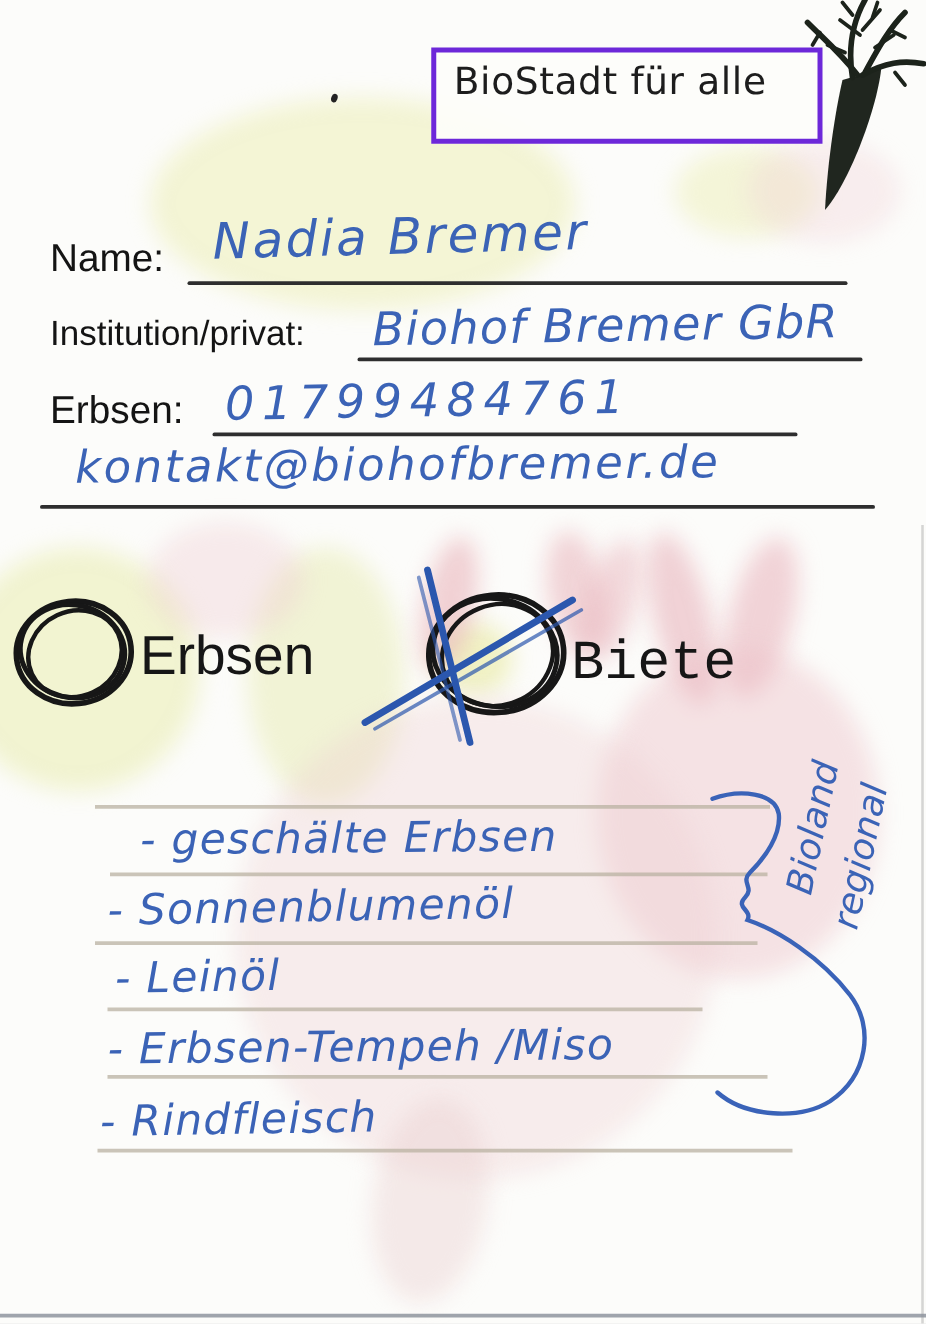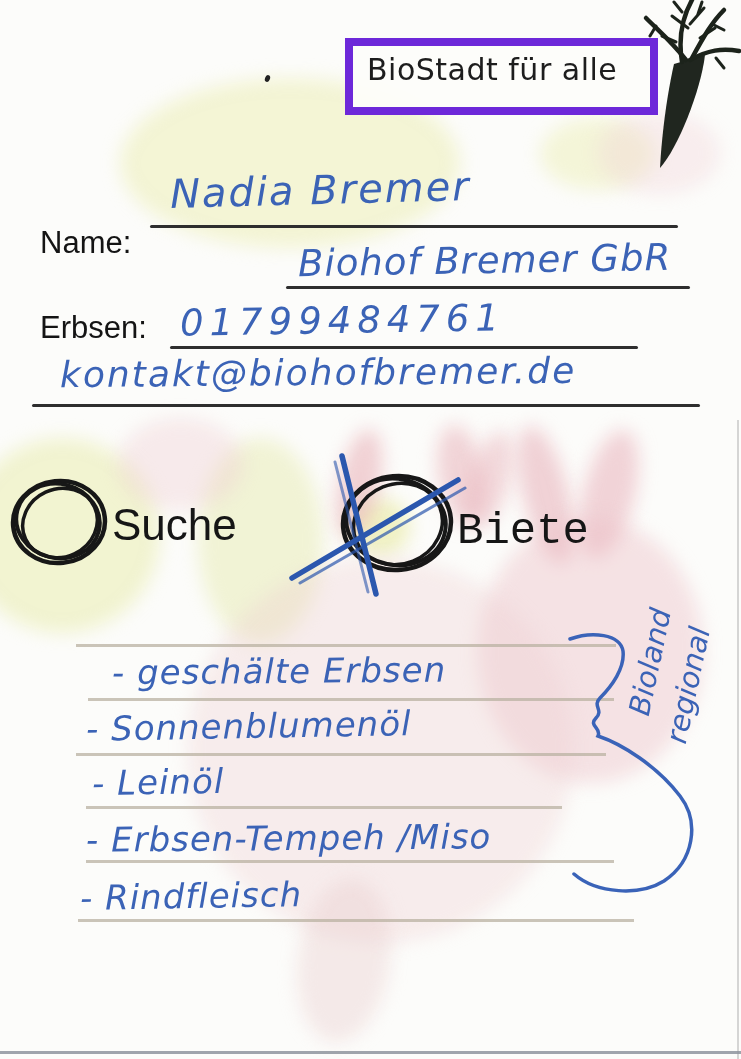--- a/index.html
+++ b/index.html
@@ -22,30 +22,30 @@
   .b-pnk5 { left:583px; top:428px; width:52px;  height:132px; background:rgba(229,168,178,0.48); transform:rotate(14deg); }
   .b-pnk6 { left:478px; top:518px; width:225px; height:265px; background:rgba(235,190,197,0.42); }
   .b-pnk7 { left:188px; top:558px; width:385px; height:385px; background:rgba(238,205,210,0.35); }
   .b-pnk8 { left:298px; top:878px; width:92px;  height:165px; background:rgba(233,205,205,0.40); transform:rotate(8deg); }
   .b-pnk9 { left:118px; top:418px; width:125px; height:92px;  background:rgba(238,205,210,0.38); }
   .b-pnk10{ left:598px; top:112px; width:122px; height:82px;  background:rgba(240,210,214,0.35); }
 
   
   .logo-box {
     position:absolute; left:345px; top:38px; width:313px; height:77px;
-    border:8px solid #6d28d9; background:rgba(253,253,250,0.92);
+    border:4px solid #6d28d9; background:rgba(253,253,250,0.92);
     box-sizing:border-box; padding:6px 0 0 14px; z-index:3;
   }
   .logo-title { font-family:"DejaVu Sans", sans-serif; font-size:30px; color:#1d1d1d; letter-spacing:0.5px; }
   .logo-sub   { font-family:"DejaVu Sans", sans-serif; font-size:14px; color:#2b2b2b; margin-top:4px; letter-spacing:0.1px; }
   .carrot { position:absolute; left:612px; top:-2px; width:130px; height:180px; z-index:2; }
 
   
   .plabel { position:absolute; color:#141414; z-index:2; }
-  .lbl-name    { left:40px; top:189px; font-size:31px;margin-top:36px; }
+  .lbl-name    { left:40px; top:189px; font-size:31px; }
   .lbl-inst    { left:40px; top:251px; font-size:28px; }
   .lbl-kontakt { left:40px; top:310px; font-size:31px; }
   .fline { position:absolute; height:3px; background:#2e2e2e; border-radius:2px; z-index:1; }
   .fl1 { left:150px; top:225px; width:528px; }
   .fl2 { left:286px; top:286px; width:404px; }
   .fl3 { left:170px; top:346px; width:468px; }
   .fl4 { left:32px;  top:404px; width:668px; }
 
   
   .hand {
@@ -139,38 +139,39 @@
       <path d="M86,16 L90,4"></path>
         <path d="M104,60 L112,70"></path>
         <path d="M44,28 L38,38"></path>
     </g>
   </svg>
 
   <div class="plabel lbl-name">Name:</div>
   <div class="hand hv-name">Nadia Bremer</div>
   <div class="fline fl1"></div>
 
+  <div class="plabel lbl-inst">Institution/privat:</div>
   <div class="hand hv-inst">Biohof Bremer GbR</div>
   <div class="fline fl2"></div>
 
   <div class="plabel lbl-kontakt">Erbsen:</div>
   <div class="hand hv-kontakt">01799484761</div>
   <div class="fline fl3"></div>
 
   <div class="hand hv-email">kontakt@biohofbremer.de</div>
   <div class="fline fl4"></div>
 
   <svg class="circ-suche" viewBox="0 0 106 98">
     <g fill="none" stroke="#171717" stroke-linecap="round">
       <ellipse cx="53" cy="48" rx="46" ry="41" stroke-width="4.5" transform="rotate(-6 53 48)"></ellipse>
       <ellipse cx="52" cy="47" rx="42" ry="37" stroke-width="4" transform="rotate(14 52 47)"></ellipse>
       <ellipse cx="54" cy="49" rx="38" ry="34" stroke-width="3.5" transform="rotate(-25 54 49)"></ellipse>
     </g>
   </svg>
-  <div class="opt-label lbl-suche">Suche</div>
+  <div class="opt-label lbl-suche">Erbsen</div>
 
   <svg class="circ-biete" viewBox="0 0 126 116">
     <g fill="none" stroke="#171717" stroke-linecap="round">
       <ellipse cx="63" cy="57" rx="54" ry="47" stroke-width="4.5" transform="rotate(-5 63 57)"></ellipse>
       <ellipse cx="62" cy="56" rx="50" ry="43" stroke-width="4" transform="rotate(12 62 56)"></ellipse>
       <ellipse cx="64" cy="58" rx="45" ry="40" stroke-width="3.5" transform="rotate(-22 64 58)"></ellipse>
     </g>
   </svg>
   <svg class="blue-x" viewBox="0 0 205 165">
     <g stroke="#2b57ae" stroke-linecap="round" fill="none">

